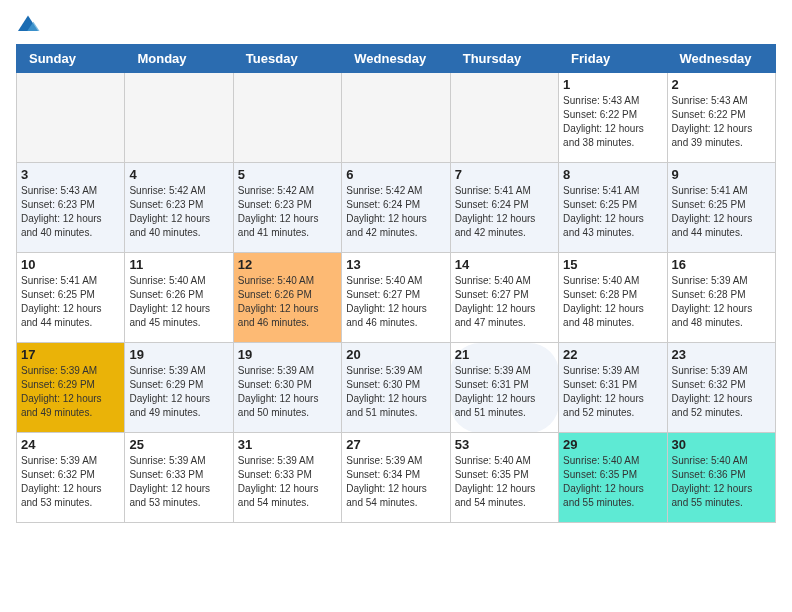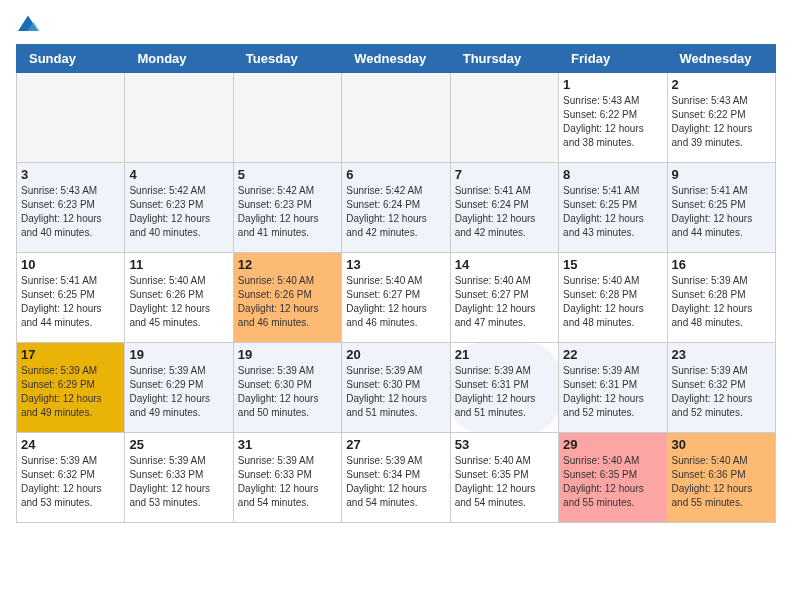--- a/index.html
+++ b/index.html
@@ -295,27 +295,27 @@
           <div class="day-info" style="white-space: pre-line;">Sunrise: 5:39 AM
 Sunset: 6:34 PM
 Daylight: 12 hours and 54 minutes.</div>
         </td>
         <td style="background: rgb(255, 255, 255);">
           <span class="day-num">53</span>
           <div class="day-info" style="white-space: pre-line;">Sunrise: 5:40 AM
 Sunset: 6:35 PM
 Daylight: 12 hours and 54 minutes.</div>
         </td>
-        <td style="background: #fca5a5;">
+        <td style="background: #5eead4;">
           <span class="day-num">29</span>
           <div class="day-info" style="white-space: pre-line;">Sunrise: 5:40 AM
 Sunset: 6:35 PM
 Daylight: 12 hours and 55 minutes.</div>
         </td>
-        <td style="background: #fdba74;">
+        <td style="background: #5eead4;">
           <span class="day-num">30</span>
           <div class="day-info" style="white-space: pre-line;">Sunrise: 5:40 AM
 Sunset: 6:36 PM
 Daylight: 12 hours and 55 minutes.</div>
         </td>
       </tr>
     </tbody>
 </table>
 
 </body></html>

